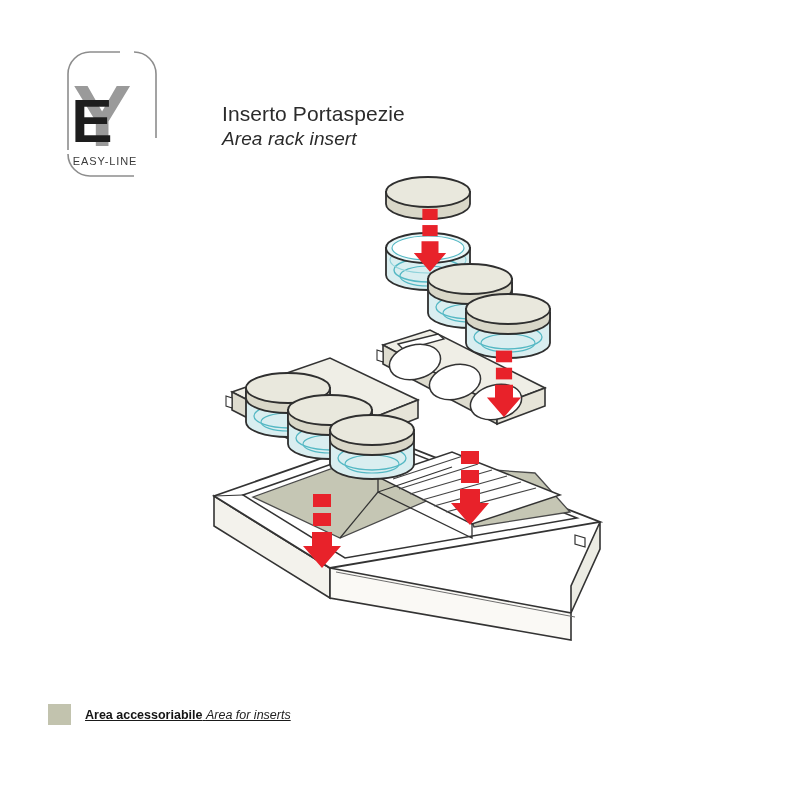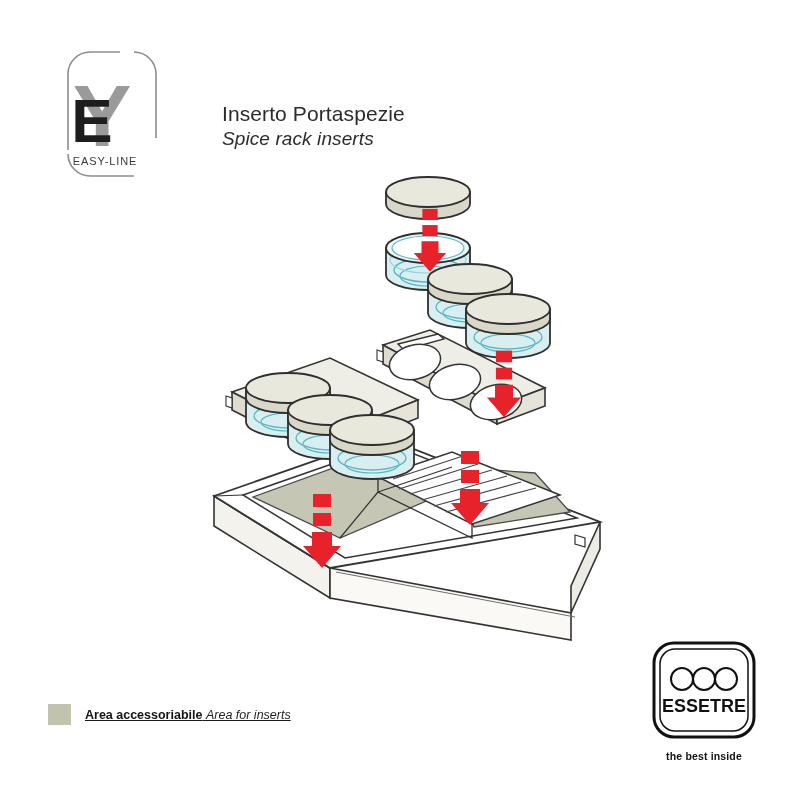--- a/index.html
+++ b/index.html
@@ -140,21 +140,21 @@
 
         <text x="56" y="104" font-family="'Liberation Sans', sans-serif" font-size="88" font-weight="bold" fill="#9a9a9a" text-anchor="middle">Y</text>
 
         <text x="46" y="100" font-family="'Liberation Sans', sans-serif" font-size="62" font-weight="bold" fill="#1d1d1d" text-anchor="middle">E</text>
       </svg>
       <div class="brand-sub">EASY-LINE</div>
     </div>
 
     <div class="titles">
       <div class="title-it">Inserto Portaspezie</div>
-      <div class="title-en">Spice rack inserts</div>
+      <div class="title-en">Area rack insert</div>
     </div>
 
   </div>
 
   <svg class="illustration" viewBox="0 0 800 800">
     <defs>
 
       <g id="arrowGlyph">
         <rect x="-9" y="-46" width="18" height="13" fill="#e8222a"></rect>
         <rect x="-9" y="-27" width="18" height="13" fill="#e8222a"></rect>
@@ -297,25 +297,14 @@
   </svg>
 
   <div class="legend">
     <div class="legend-swatch" style="background:#c2c3ae"></div>
     <div class="legend-text">
       <span class="legend-it">Area accessoriabile</span>
       <span class="legend-en">Area for inserts</span>
     </div>
   </div>
 
-  <div class="essetre">
-    <svg width="108" height="100" viewBox="0 0 108 100">
-      <rect x="4" y="3" width="100" height="94" rx="20" ry="20" fill="#ffffff" stroke="#111" stroke-width="3"></rect>
-      <rect x="10" y="9" width="88" height="82" rx="15" ry="15" fill="none" stroke="#111" stroke-width="1.5"></rect>
-      <circle cx="32" cy="39" r="11" fill="#ffffff" stroke="#111" stroke-width="2"></circle>
-      <circle cx="54" cy="39" r="11" fill="#ffffff" stroke="#111" stroke-width="2"></circle>
-      <circle cx="76" cy="39" r="11" fill="#ffffff" stroke="#111" stroke-width="2"></circle>
-      <text x="54" y="72" text-anchor="middle" font-family="'Liberation Sans', sans-serif" font-size="18" font-weight="bold" fill="#111">ESSETRE</text>
-    </svg>
-    <div class="essetre-tag">the best inside</div>
-  </div>
 
 </div>
 
 </body></html>

